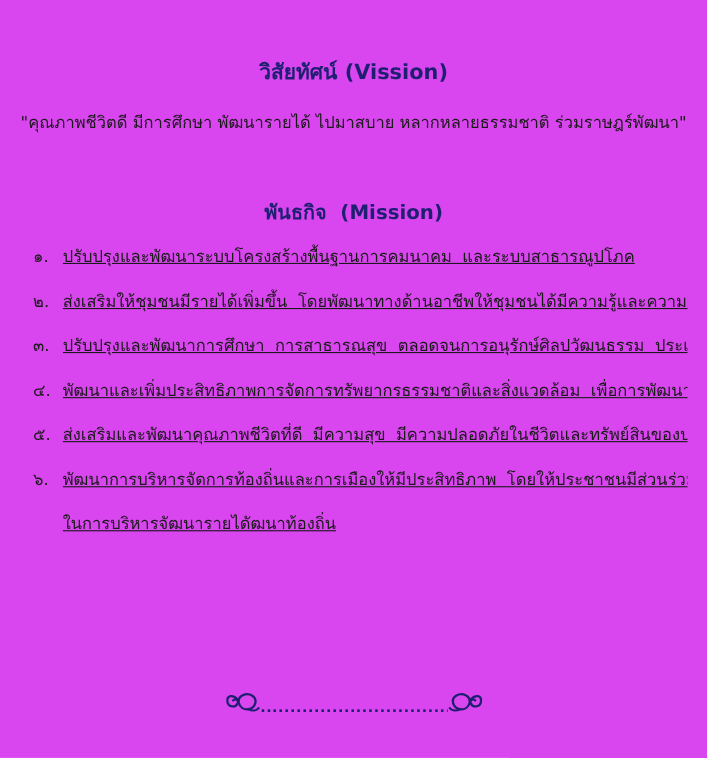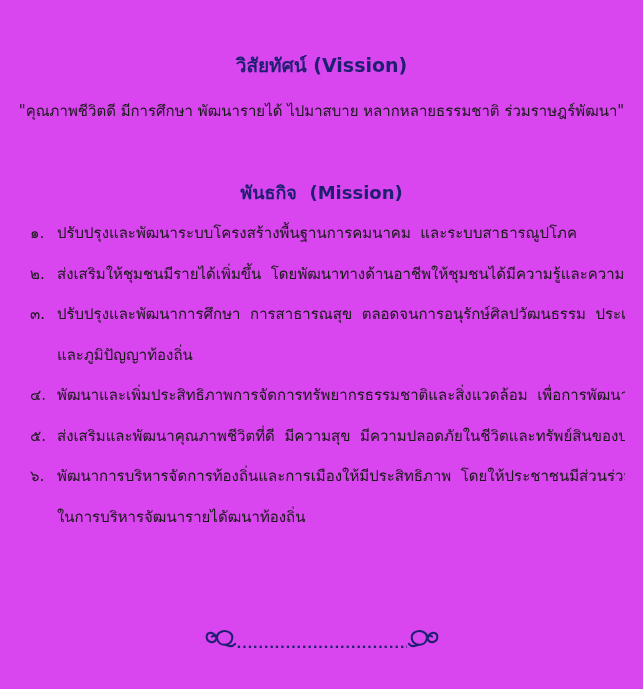--- a/index.html
+++ b/index.html
@@ -67,20 +67,21 @@
     white-space: pre;
   }
   .item-lines {
     flex: 1 1 auto;
     min-width: 0;
   }
   .item-line {
     line-height: 40.5px;
     white-space: pre;
     overflow: hidden;
+    text-decoration: underline;
   }
   .footer-ornament {
     position: absolute;
     top: 626px;
     left: 0;
     width: 100%;
     display: flex;
     justify-content: center;
     align-items: center;
   }
@@ -125,21 +126,20 @@
       <span class="item-number">๒.</span>
       <div class="item-lines">
         <div class="item-line">ส่งเสริมให้ชุมชนมีรายได้เพิ่มขึ้น  โดยพัฒนาทางด้านอาชีพให้ชุมชนได้มีความรู้และความสามารถ</div>
       </div>
     </div>
 
     <div class="mission-item">
       <span class="item-number">๓.</span>
       <div class="item-lines">
         <div class="item-line">ปรับปรุงและพัฒนาการศึกษา  การสาธารณสุข  ตลอดจนการอนุรักษ์ศิลปวัฒนธรรม  ประเพณีไทย</div>
-        <div class="item-line">และภูมิปัญญาท้องถิ่น</div>
       </div>
     </div>
 
     <div class="mission-item">
       <span class="item-number">๔.</span>
       <div class="item-lines">
         <div class="item-line">พัฒนาและเพิ่มประสิทธิภาพการจัดการทรัพยากรธรรมชาติและสิ่งแวดล้อม  เพื่อการพัฒนาที่ยั่งยืน</div>
       </div>
     </div>
 

